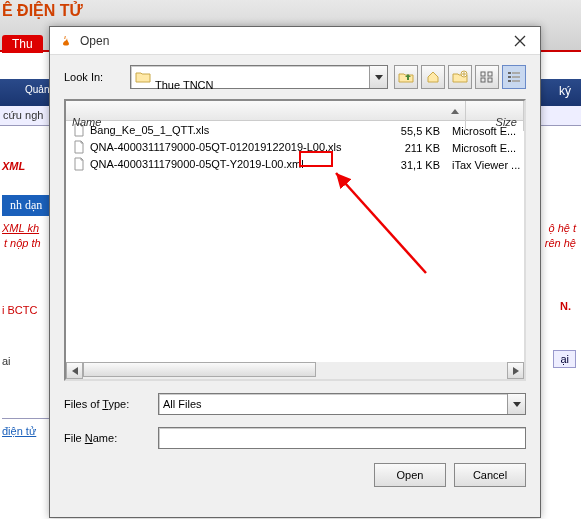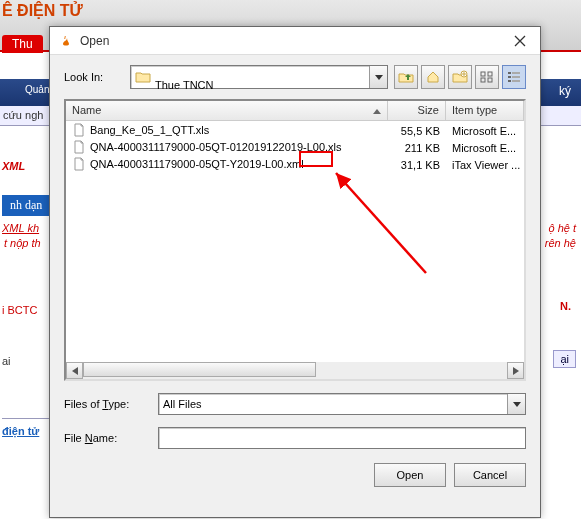--- a/index.html
+++ b/index.html
@@ -18,21 +18,21 @@
   .bg-xml { position: absolute; left: 2px; top: 160px; color: #c00; font-style: italic; font-weight: bold; }
   .bg-h { position: absolute; left: 2px; top: 195px; background: #1a60bb; color: #fff; padding: 3px 8px; font-size: 12px; font-family: Liberation Serif, serif; }
   .bg-txt1 { position: absolute; left: 2px; top: 222px; color: #c00; font-style: italic; text-decoration: underline; }
   .bg-txt2 { position: absolute; left: 4px; top: 237px; color: #c00; font-style: italic; }
   .bg-txt3 { position: absolute; right: 5px; top: 222px; color: #c00; font-style: italic; }
   .bg-txt4 { position: absolute; right: 5px; top: 237px; color: #c00; font-style: italic; }
   .bg-txt5 { position: absolute; left: 2px; top: 304px; color: #c00; }
   .bg-txt6 { position: absolute; right: 10px; top: 300px; color: #c00; font-weight:bold; }
   .bg-txt7 { position: absolute; left: 2px; top: 355px; color: #333; }
   .bg-btn1 { position: absolute; right: 5px; top: 350px; border:1px solid #99c; background:#eef; padding:2px 6px; color:#003; }
-  .bg-link { position: absolute; left: 2px; top: 418px; color: #1a60bb; text-decoration: underline; border-top:1px solid #99b; padding-top:6px; width:50px;font-weight:bold;}
+  .bg-link { position: absolute; left: 2px; top: 418px; color: #1a60bb; text-decoration: underline; border-top:1px solid #99b; padding-top:6px; width:50px;}
   
   
   .dialog { position: absolute; left: 49px; top: 26px; width: 492px; height: 492px; background: #f0f0f0; border: 1px solid #666; box-shadow: 0 0 8px rgba(0,0,0,0.3); }
   .titlebar { height: 28px; background: #fff; border-bottom: 1px solid #ddd; display: flex; align-items: center; padding: 0 8px; }
   .titlebar .java-icon { width: 16px; height: 16px; margin-right: 6px; display: inline-flex; align-items: center; justify-content: center; color: #e76f00; font-weight: bold; font-size: 12px; }
   .titlebar .title { flex: 1; font-size: 12px; color: #333; }
   .titlebar .close { width: 24px; height: 18px; display: flex; align-items: center; justify-content: center; font-size: 14px; color: #333; cursor: pointer; }
   
   .dlg-body { padding: 10px 14px; }
   
@@ -42,21 +42,21 @@
   .lookin-combo .folder-icon { width:16px; height:14px; margin-right:4px; }
   .lookin-combo .val { flex: 1; margin-top: 16px; }
   .lookin-combo .arrow { width: 18px; height: 22px; border-left: 1px solid #999; background: linear-gradient(#fafafa,#ddd); display:flex; align-items:center; justify-content:center; margin-right:-4px; }
   
   .tool-btns { display: flex; gap: 3px; }
   .tool-btn { width: 24px; height: 24px; border: 1px solid #999; background: linear-gradient(#fafafa,#e0e0e0); display:flex; align-items:center; justify-content:center; cursor:pointer; }
   .tool-btn.sel { background: #c8d8f0; border-color:#6a8ac8; }
   
   .filelist { border: 2px inset #ddd; background: #fff; height: 282px; position: relative; }
   .fl-head { display: flex; height: 20px; background: linear-gradient(#fafafa,#e8e8e8); border-bottom: 1px solid #ccc; }
-  .fl-head .col { border-right: 1px solid #ccc; padding: 3px 6px; color: #333; }
+  .fl-head .col { border-right: 1px solid #ccc; padding: 15px 6px; color: #333; font-style: italic; }
   .fl-head .col-name { flex: 1; position:relative; }
   .fl-head .col-name::after { content:""; position:absolute; right:6px; top:8px; border-left:4px solid transparent; border-right:4px solid transparent; border-bottom:5px solid #666; }
   .fl-head .col-size { width: 58px; text-align: right; }
   .fl-head .col-type { width: 78px; }
   
   .fl-rows { }
   .fl-row { display: flex; height: 17px; align-items: flex-end; }
   .fl-row .cell { padding: 1px 6px; white-space: nowrap; overflow: hidden; }
   .fl-row .cell-name { flex: 1; display: flex; align-items: center; gap: 4px; }
   .fl-row .cell-size { width: 58px; text-align: right; }
@@ -179,21 +179,20 @@
               <rect x="5" y="9" width="8" height="2" fill="#aaa"></rect>
             </svg>
         </div>
       </div>
     </div>
 
     <div class="filelist">
       <div class="fl-head">
         <div class="col col-name">Name</div>
         <div class="col col-size">Size</div>
-        <div class="col col-type">Item type</div>
       </div>
       <div class="fl-rows">
         <div class="fl-row">
           <div class="cell cell-name">
             <span class="file-icon">
                 <svg width="14" height="14" viewBox="0 0 14 14">
                   <path d="M3 1 L9 1 L11 3 L11 13 L3 13 Z" fill="#fff" stroke="#999"></path>
                   <path d="M9 1 L9 3 L11 3" fill="none" stroke="#999"></path>
                 </svg>
               </span>

